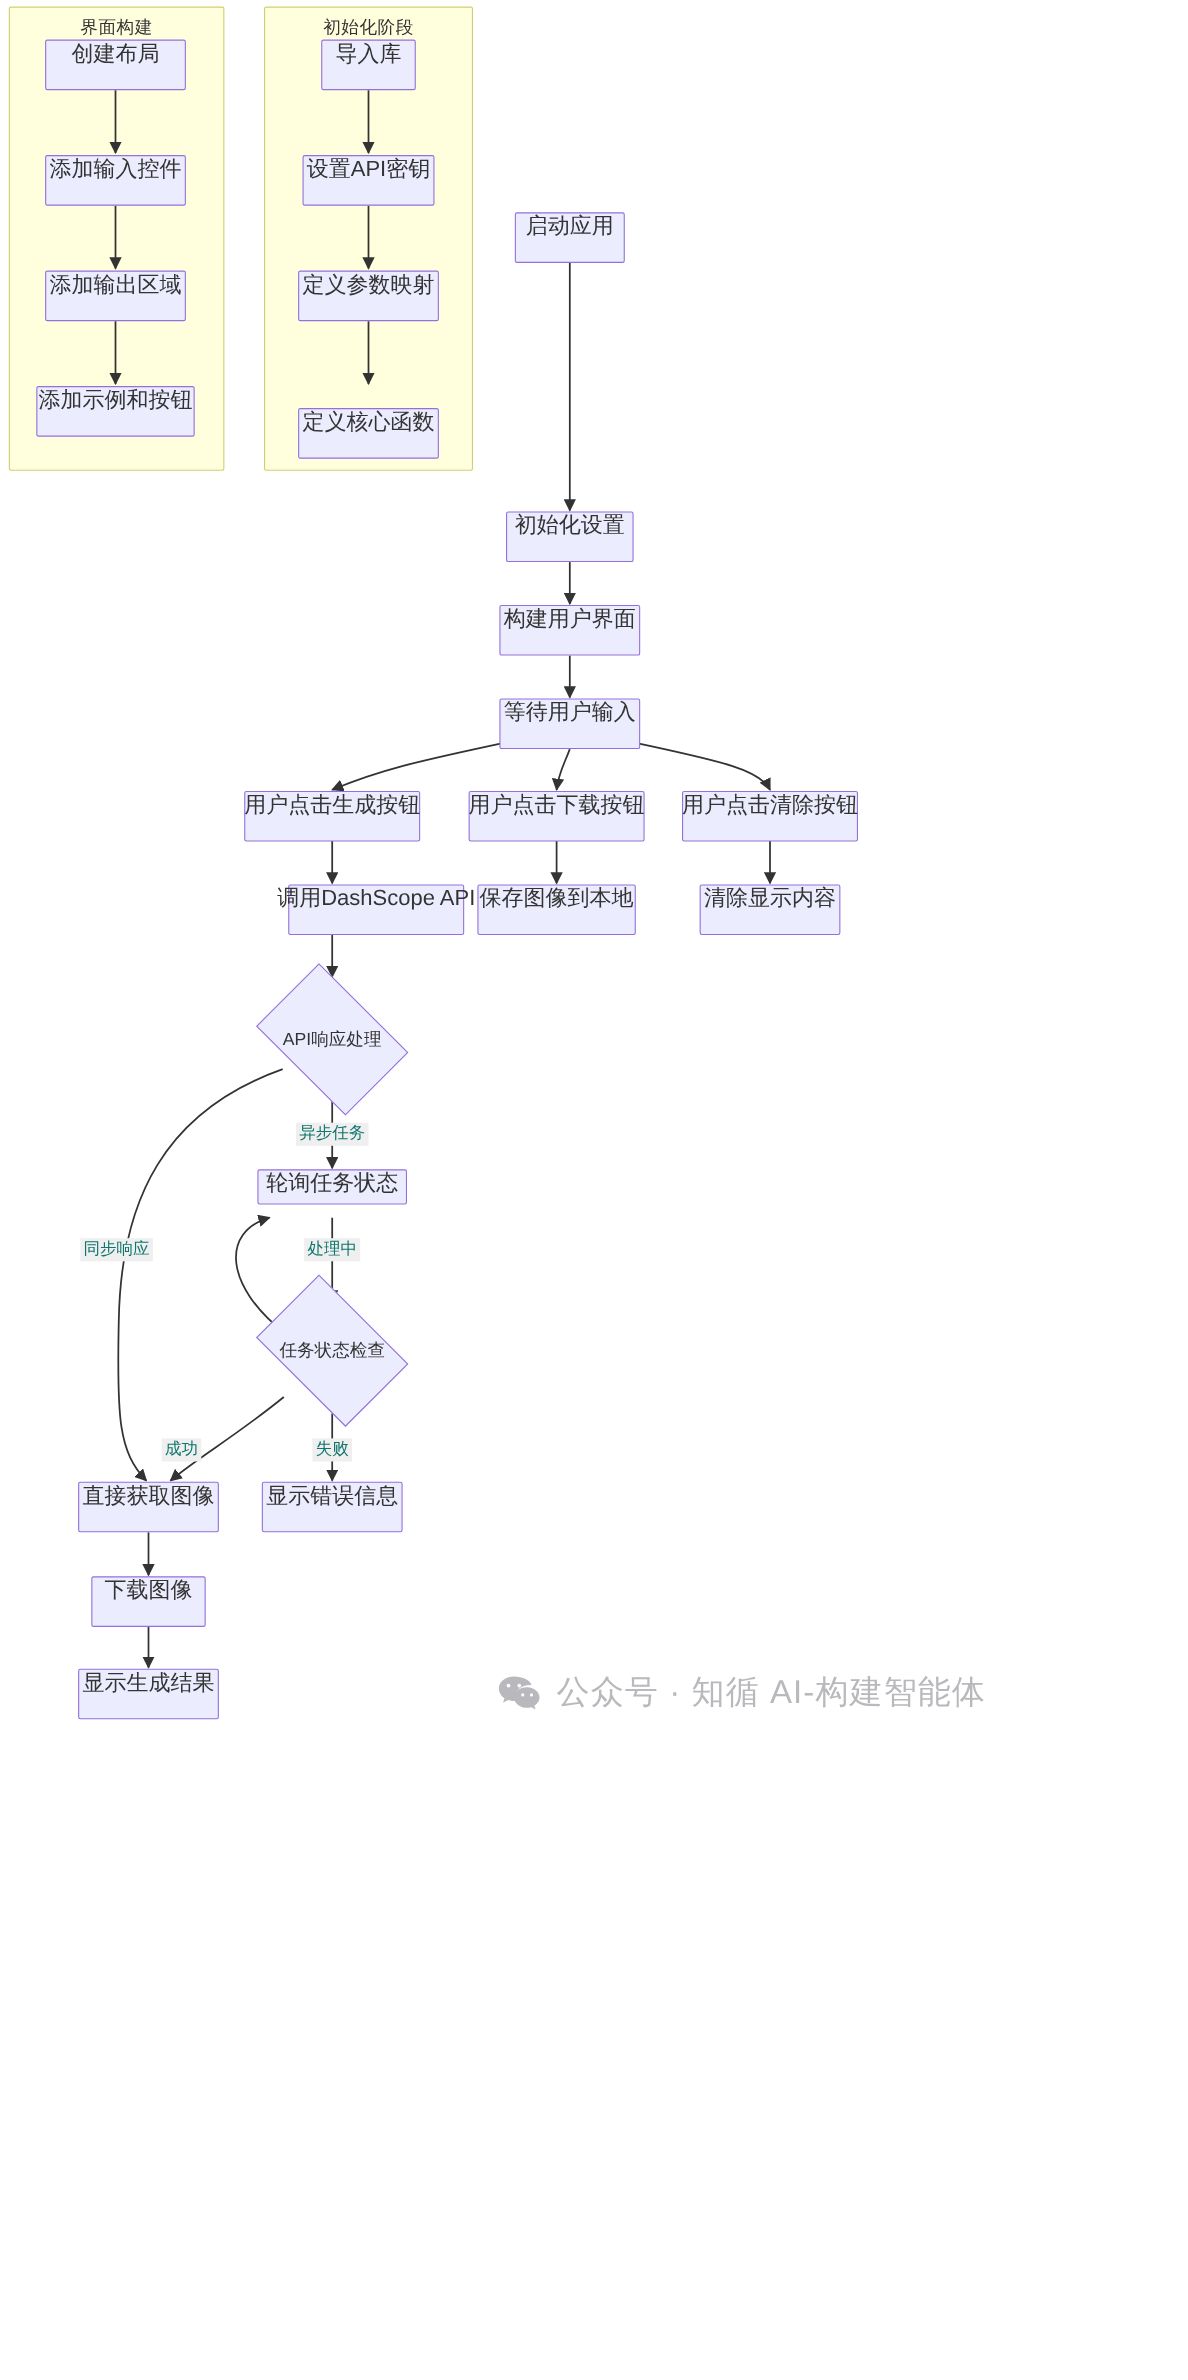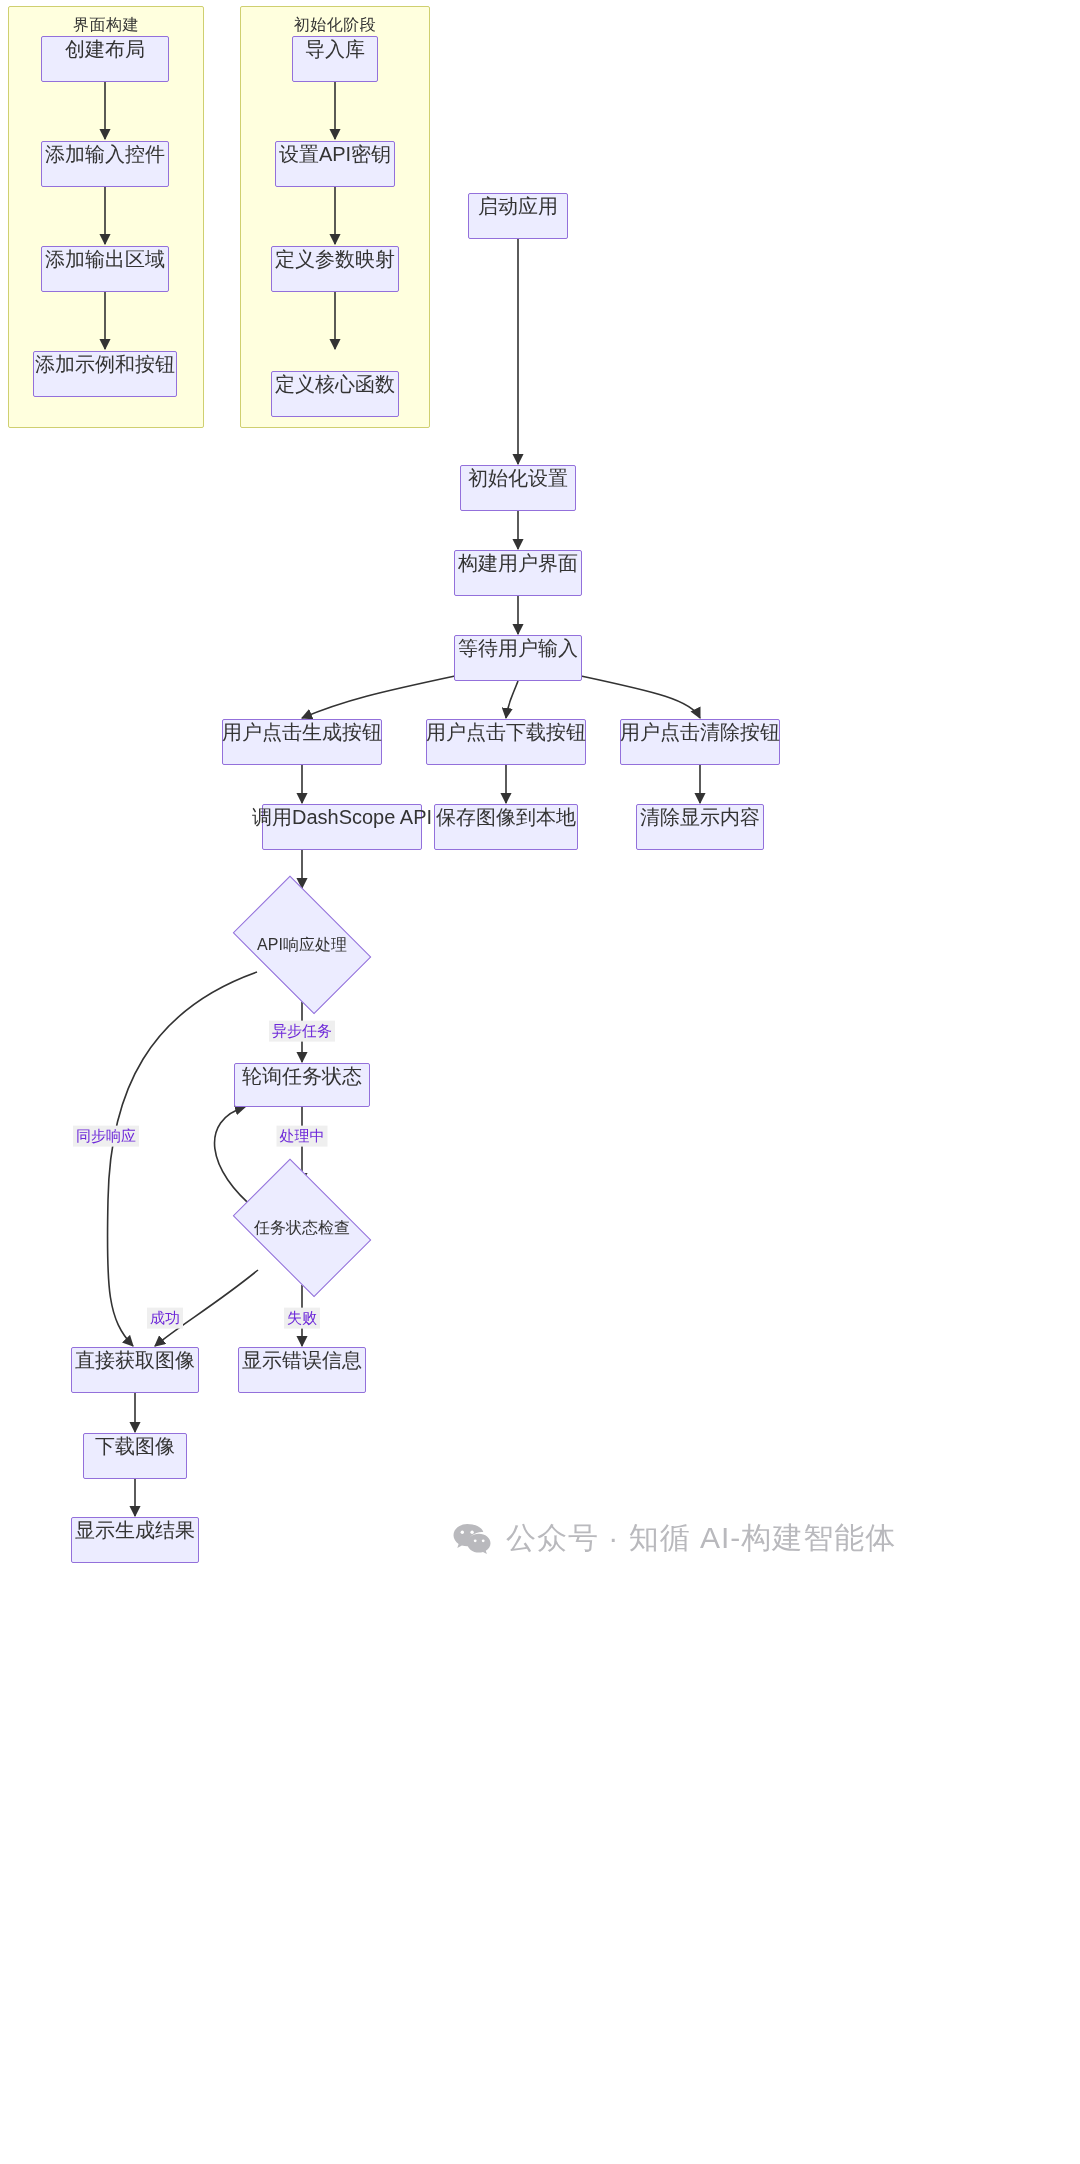--- a/index.html
+++ b/index.html
@@ -60,21 +60,21 @@
   .diamond .dlabel{
     position:absolute;
     left:0;top:0;right:0;bottom:0;
     display:flex;align-items:center;justify-content:center;
     font-size:16px;color:#333333;white-space:nowrap;
   }
 
   .edge-label{
     position:absolute;
     background:#efefef;
-    color:#6d28d9;
+    color:#0f766e;
     font-size:15px;
     padding:1px 3px;
     white-space:nowrap;
     transform:translate(-50%,-50%);
     line-height:1.25;
   }
 
   .watermark{
     position:absolute;
     display:flex;
@@ -219,21 +219,21 @@
 
   <div class="node" style="left:636px;top:804px;width:128px;height:46px;">
     <span>清除显示内容</span>
   </div>
 
   <div class="diamond" style="left:222px;top:889px;width:160px;height:112px;">
     <div class="dshape"></div>
     <div class="dlabel">API响应处理</div>
   </div>
 
-  <div class="node" style="left:234px;top:1063px;width:136px;height:44px;">
+  <div class="node" style="left:234px;top:1063px;width:136px;height:32px;">
     <span>轮询任务状态</span>
   </div>
 
   <div class="diamond" style="left:222px;top:1172px;width:160px;height:112px;">
     <div class="dshape"></div>
     <div class="dlabel">任务状态检查</div>
   </div>
 
   <div class="node" style="left:71px;top:1347px;width:128px;height:46px;">
     <span>直接获取图像</span>

